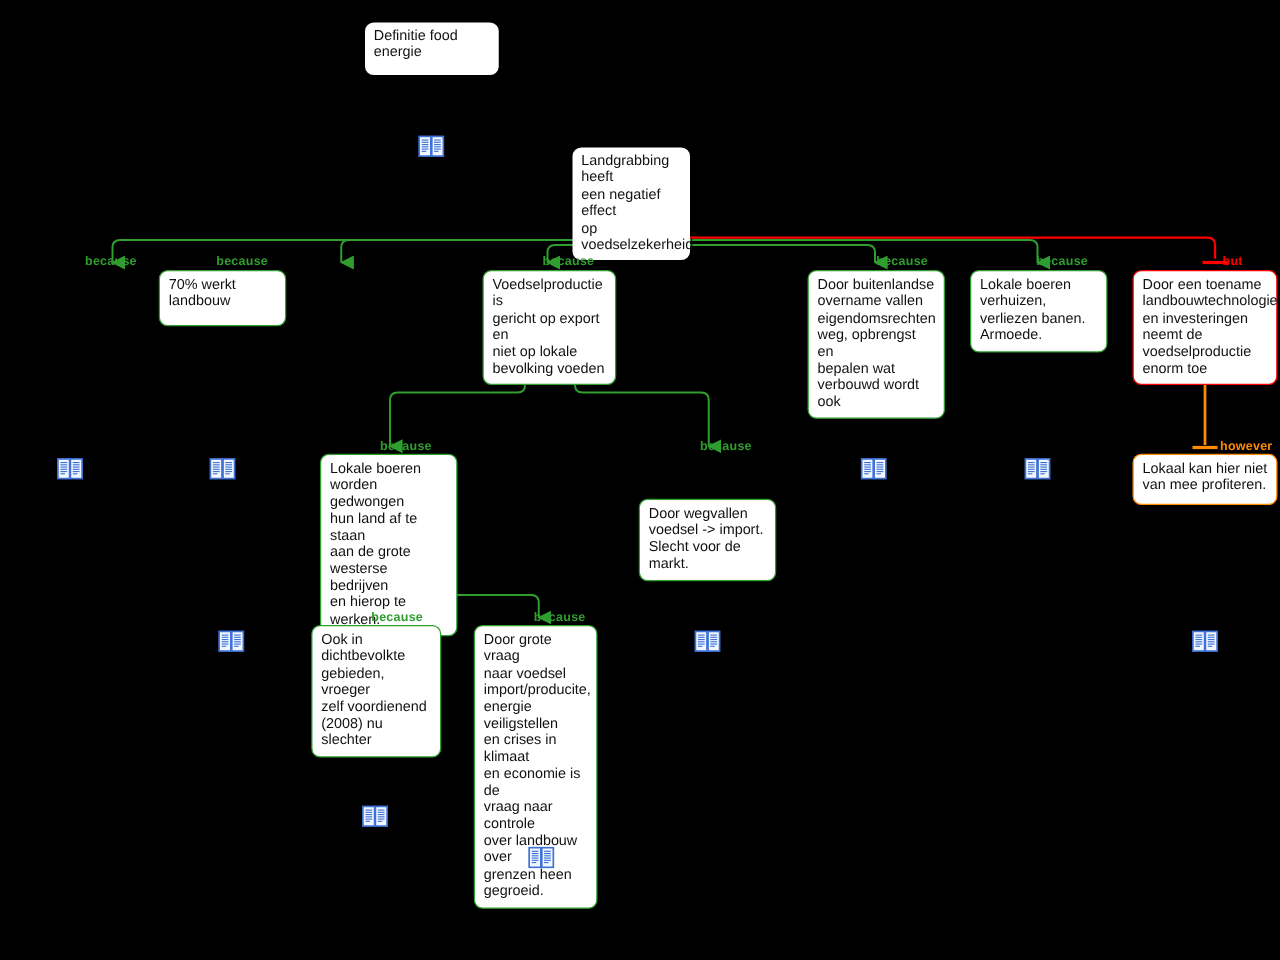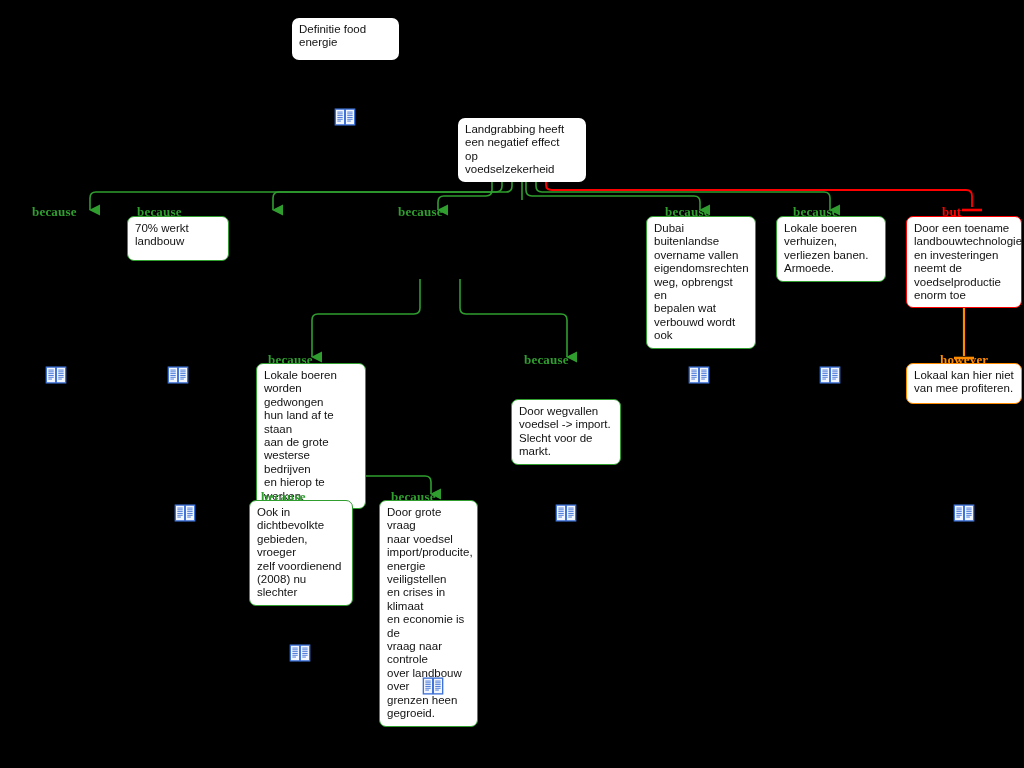--- a/index.html
+++ b/index.html
@@ -20,25 +20,26 @@
     white-space:pre-wrap;
     font-family:"Liberation Sans",sans-serif;
   }
   .node.green{border:1.6px solid #2f9e2f;}
   .node.red{border:1.6px solid #ff0000;}
   .node.orange{border:1.6px solid #ff8c00;}
   .node.plain{border:none;}
 
   .edge-label{
     position:absolute;
-    font-size:13px;
+    font-size:10px;
     font-weight:bold;
     letter-spacing:.2px;
-    font-family:Liberation Serif, serif;
+    font-family:Liberation Sans, sans-serif;
     white-space:nowrap;
+    margin-left:36px;
   }
   .edge-label.green{color:#2f9e2f;}
   .edge-label.red{color:#ff0000;}
   .edge-label.orange{color:#ff8c00;}
 
   .book-icon{position:absolute;width:22px;height:18px;}
 </style>
 </head>
 <body>
 
@@ -79,31 +80,35 @@
 
     <g stroke="#2f9e2f" stroke-width="1.6" fill="none">
       <path d="M312,457 L312,470 Q312,476 306,476 L307,476 Q301,476 301,482 L301,494" marker-end="url(#arrGreen)"></path>
       <path d="M337,457 L337,470 Q337,476 343,476 L425,476 Q431,476 431,482 L431,494" marker-end="url(#arrGreen)"></path>
     </g>
   </svg>
 
   <div class="node plain" style="left:292px;top:18px;width:107px;min-height:42px;">Definitie food
 energie</div>
 
-  <div class="node plain" style="left:458px;top:118px;width:128px;min-height:61px;">Landgrabbing heeft
+  <div class="node plain" style="left:458px;top:118px;width:94px;min-height:61px;">Landgrabbing heeft
 een negatief effect
 op
 voedselzekerheid</div>
 
 
   <div class="node green" style="left:127px;top:216px;width:102px;min-height:45px;">70% werkt
 landbouw</div>
 
-
-  <div class="node green" style="left:646px;top:216px;width:110px;min-height:92px;">Dubai buitenlandse
+  <div class="node green" style="left:386px;top:216px;width:107px;min-height:62px;">Voedselproductie is
+gericht op export en
+niet op lokale
+bevolking voeden</div>
+
+  <div class="node green" style="left:646px;top:216px;width:110px;min-height:92px;">Door buitenlandse
 overname vallen
 eigendomsrechten
 weg, opbrengst en
 bepalen wat
 verbouwd wordt
 ook</div>
 
   <div class="node green" style="left:776px;top:216px;width:110px;min-height:62px;">Lokale boeren
 verhuizen,
 verliezen banen.

